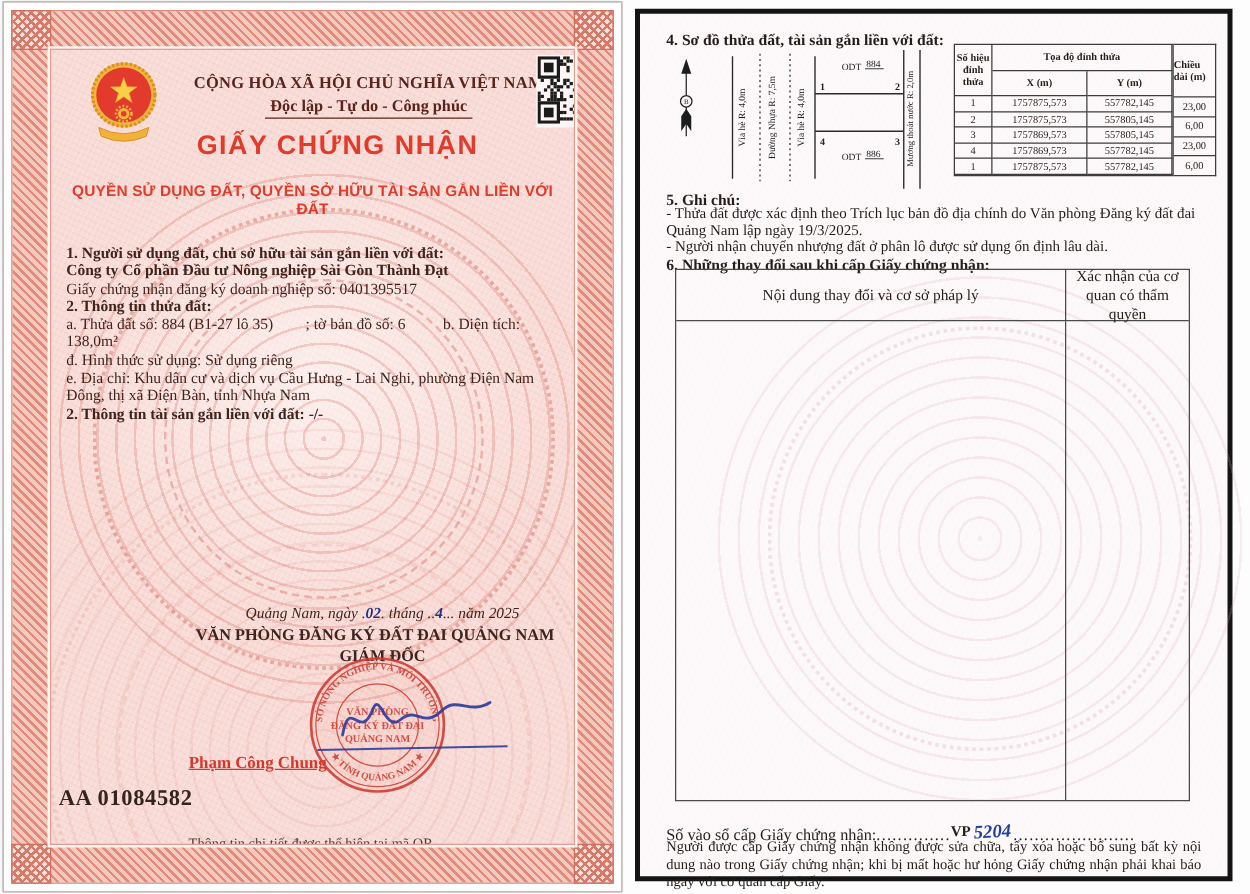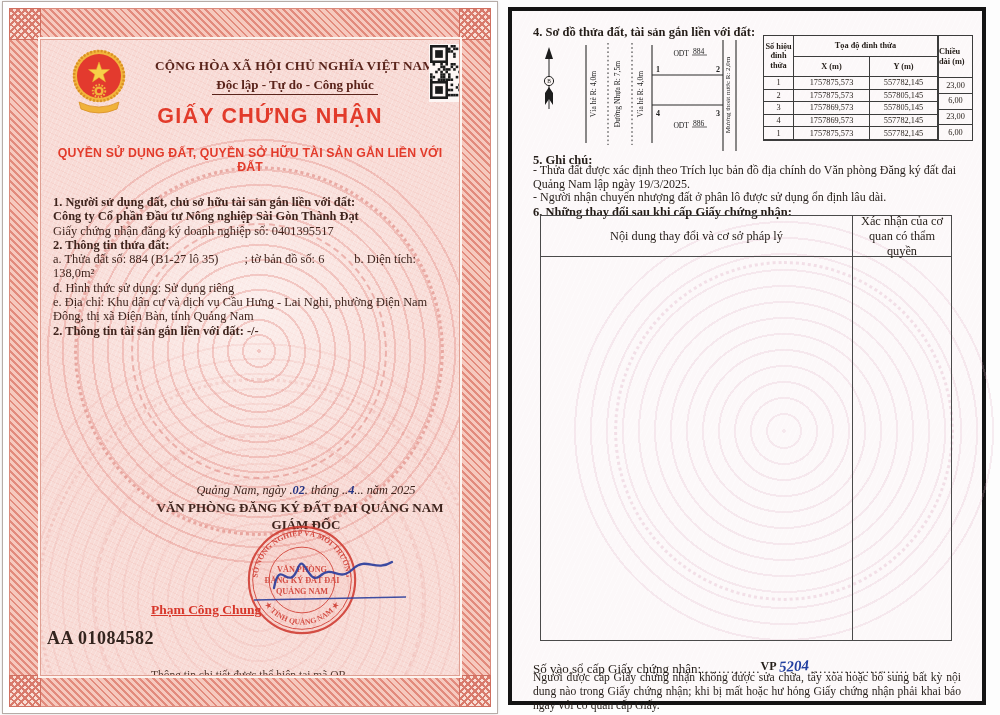--- a/index.html
+++ b/index.html
@@ -264,21 +264,21 @@
         <h1 class="cert-title">GIẤY CHỨNG NHẬN</h1>
         <h2 class="cert-subtitle">QUYỀN SỬ DỤNG ĐẤT, QUYỀN SỞ HỮU TÀI SẢN GẮN LIỀN VỚI ĐẤT</h2>
 
         <div class="body-text">
           <p class="b">1. Người sử dụng đất, chủ sở hữu tài sản gắn liền với đất:</p>
           <p class="b">Công ty Cổ phần Đầu tư Nông nghiệp Sài Gòn Thành Đạt</p>
           <p>Giấy chứng nhận đăng ký doanh nghiệp số: 0401395517</p>
           <p class="b">2. Thông tin thửa đất:</p>
           <p><span>a. Thửa đất số: 884 (B1-27 lô 35)</span><span class="gap1">; tờ bản đồ số: 6</span><span class="gap2">b. Diện tích: 138,0m²</span></p>
           <p>đ. Hình thức sử dụng: Sử dụng riêng</p>
-          <p>e. Địa chỉ: Khu dân cư và dịch vụ Cầu Hưng - Lai Nghi, phường Điện Nam Đông, thị xã Điện Bàn, tỉnh Quảng Nam</p>
+          <p>e. Địa chỉ: Khu dân cư và dịch vụ Cầu Hưng - Lai Nghi, phường Điện Nam Đông, thị xã Điện Bàn, tỉnh Nhựa Nam</p>
           <p class="b">2. Thông tin tài sản gắn liền với đất: -/-</p>
         </div>
 
         <div class="signing">
           <p class="dateline">
             <span>Quảng Nam, ngày</span>
             <span>.</span><span class="hw">02</span><span>.</span>
             <span>tháng</span>
             <span>..</span><span class="hw">4</span><span>...</span>
             <span>năm 2025</span>

